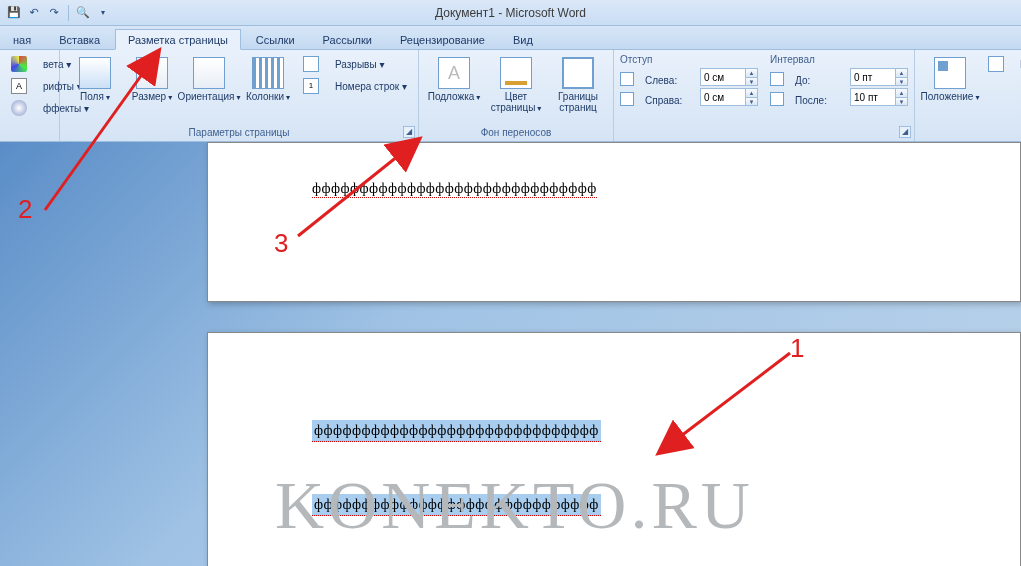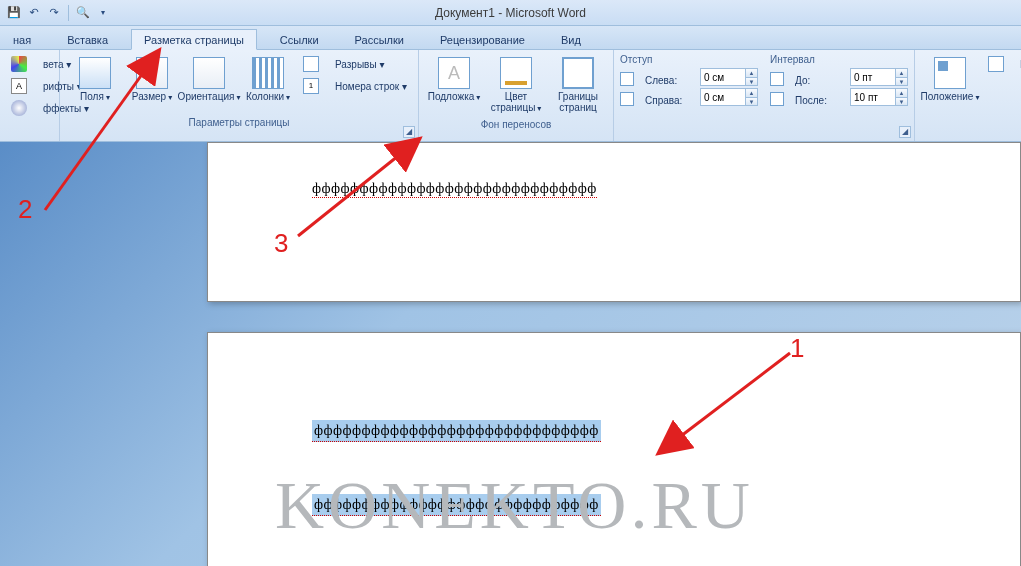--- a/index.html
+++ b/index.html
@@ -4,28 +4,28 @@
 <style>
   * { box-sizing: border-box; margin: 0; padding: 0; }
   body { font-family: "Segoe UI", Tahoma, sans-serif; font-size: 11px; background: #fff; width: 1021px; height: 566px; overflow: hidden; position: relative; }
 
   .titlebar { height: 26px; background: linear-gradient(#dbe8f8, #c9ddf4); display: flex; align-items: center; border-bottom: 1px solid #9fbedd; position: relative; }
   .qat { display: flex; align-items: center; margin-left: 6px; gap: 4px; }
   .qat-btn { width: 16px; height: 16px; display: flex; align-items: center; justify-content: center; color: #2a4d80; }
   .qat-sep { width:1px; height:16px; background:#9fbedd; margin:0 2px; }
   .title-text { position:absolute; left:0; right:0; text-align:center; font-size:12px; color:#3b3b3b; pointer-events:none; }
 
-  .tabs-row { height: 24px; background: linear-gradient(#d7e6f7,#c3d9f1); display: flex; align-items: flex-end; padding-left: 0; border-bottom: 1px solid #9fbedd; gap: 8px; }
+  .tabs-row { height: 24px; background: linear-gradient(#d7e6f7,#c3d9f1); display: flex; align-items: flex-end; padding-left: 0; border-bottom: 1px solid #9fbedd; }
   .tab { padding: 4px 12px 3px; color:#1f3b68; cursor:pointer; border:1px solid transparent; border-bottom:none; margin-right:2px; font-size:11px; }
   .tab.active { background:#e8f0fb; border-color:#9fbedd; border-bottom:1px solid #e8f0fb; position:relative; top:1px; color:#1f3b68; }
 
   .ribbon { height: 92px; background: linear-gradient(#e9f1fb,#d5e4f5); display:flex; border-bottom:1px solid #9fbedd; }
   .group { border-right:1px solid #b7cde6; padding:2px 6px 0; display:flex; flex-direction:column; justify-content:space-between; position:relative; }
   .group-body { display:flex; align-items:flex-start; gap:4px; flex:1; padding-top:2px; }
-  .group-label { text-align:center; font-size:10px; color:#3f5f8e; padding:2px 0 13px; white-space:nowrap; }
+  .group-label { text-align:center; font-size:10px; color:#3f5f8e; padding:2px 0 3px; white-space:nowrap; }
   .big-btn { display:flex; flex-direction:column; align-items:center; justify-content:flex-start; width:58px; padding:2px 2px; cursor:pointer; border:1px solid transparent; border-radius:3px; }
   .big-btn .icon { width:32px; height:32px; margin-bottom:2px; }
   .big-btn .lbl { font-size:10px; color:#1f3b68; text-align:center; line-height:11px; }
   .big-btn .arrow-down::after { content:"▾"; font-size:8px; color:#1f3b68; margin-left:2px; }
 
   .stack { display:flex; flex-direction:column; gap:2px; }
   .small-btn { display:flex; align-items:center; gap:16px; padding:1px 4px; cursor:pointer; border:1px solid transparent; border-radius:2px; white-space:nowrap; }
   .small-btn .icon-s { width:16px; height:16px; flex-shrink:0; }
   .small-btn .lbl-s { font-size:10px; color:#1f3b68; }
 

